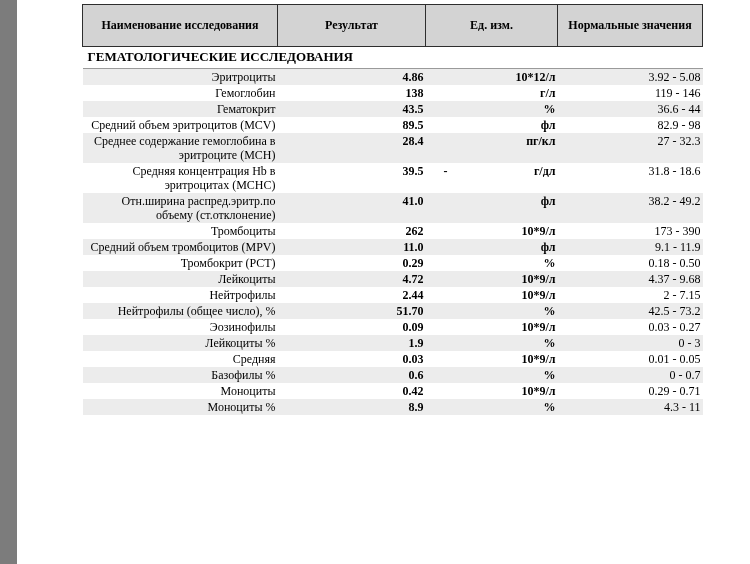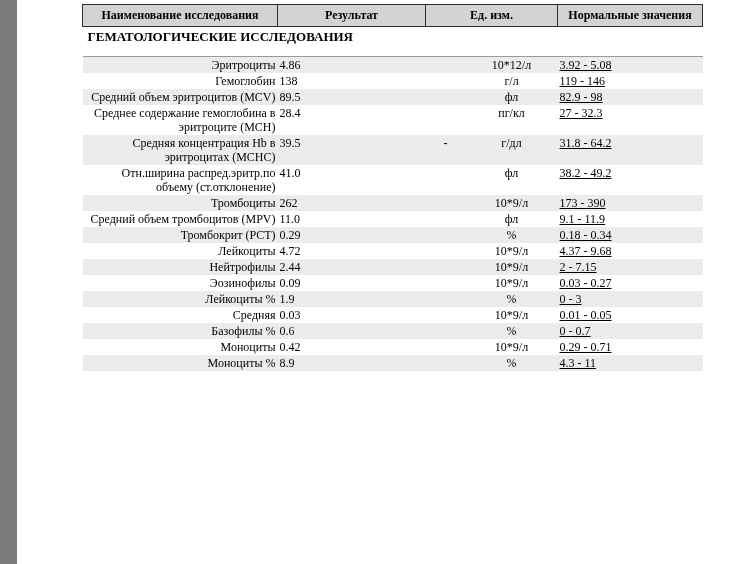--- a/index.html
+++ b/index.html
@@ -24,40 +24,40 @@
   col.c-result { width:148px; }
   col.c-flag   { width:40px; }
   col.c-units  { width:92px; }
   col.c-range  { width:145px; }
 
   thead th.hdr {
     background:#d3d3d3;
     border:1px solid #2e2e2e;
     box-shadow:0 0 0 1px #b8b8b8;
     font-weight:bold; font-size:12px;
-    height:15px; padding:3px 2px;
+    height:15px; padding:13px 2px;
     text-align:center; white-space:nowrap; overflow:hidden;margin-left:34px;
   }
   tr.section-row td {
     font-weight:bold; font-size:13px;
-    padding:2px 0 11px 5px;
+    padding:2px 0 3px 5px;
     border-bottom:1px solid #9a9a9a;
     background:#fff; text-align:left;
   }
   tbody.data tr:nth-child(odd) { background:#ececec; }
   tbody.data tr:nth-child(even) { background:#ffffff; }
   tbody.data td {
     padding:1px 2px; vertical-align:top; line-height:14px;
     font-size:12px;
   }
   td.name   { text-align:right; padding-left:5px; }
-  td.result { text-align:left; font-weight:normal; }
+  td.result { text-align:right; font-weight:bold; }
   td.flag   { text-align:center; font-weight:bold; }
-  td.units  { text-align:center; padding-left:14px; }
-  td.range  { text-align:left;text-decoration:underline; }
+  td.units  { text-align:right; padding-left:14px;font-weight:bold; }
+  td.range  { text-align:right; }
 </style>
 </head>
 <body>
 
 <div class="gutter"></div>
 
 <div class="doc">
   <table class="results">
     <colgroup>
       <col class="c-name">
@@ -86,39 +86,46 @@
     <td class="range">3.92 - 5.08</td>
   </tr>
         <tr>
     <td class="name">Гемоглобин</td>
     <td class="result">138</td>
     <td class="flag"></td>
     <td class="units">г/л</td>
     <td class="range">119 - 146</td>
   </tr>
         <tr>
+    <td class="name">Гематокрит</td>
+    <td class="result">43.5</td>
+    <td class="flag"></td>
+    <td class="units">%</td>
+    <td class="range">36.6 - 44</td>
+  </tr>
+        <tr>
     <td class="name">Средний объем эритроцитов (MCV)</td>
     <td class="result">89.5</td>
     <td class="flag"></td>
     <td class="units">фл</td>
     <td class="range">82.9 - 98</td>
   </tr>
         <tr>
     <td class="name">Среднее содержание гемоглобина в эритроците (MCH)</td>
     <td class="result">28.4</td>
     <td class="flag"></td>
     <td class="units">пг/кл</td>
     <td class="range">27 - 32.3</td>
   </tr>
         <tr>
     <td class="name">Средняя концентрация Hb в эритроцитах (MCHC)</td>
     <td class="result">39.5</td>
     <td class="flag">-</td>
     <td class="units">г/дл</td>
-    <td class="range">31.8 - 64.2</td>
+    <td class="range">31.8 - 18.6</td>
   </tr>
         <tr>
     <td class="name">Отн.ширина распред.эритр.по объему (ст.отклонение)</td>
     <td class="result">41.0</td>
     <td class="flag"></td>
     <td class="units">фл</td>
     <td class="range">38.2 - 49.2</td>
   </tr>
         <tr>
     <td class="name">Тромбоциты</td>
@@ -132,35 +139,42 @@
     <td class="result">11.0</td>
     <td class="flag"></td>
     <td class="units">фл</td>
     <td class="range">9.1 - 11.9</td>
   </tr>
         <tr>
     <td class="name">Тромбокрит (PCT)</td>
     <td class="result">0.29</td>
     <td class="flag"></td>
     <td class="units">%</td>
-    <td class="range">0.18 - 0.34</td>
+    <td class="range">0.18 - 0.50</td>
   </tr>
         <tr>
     <td class="name">Лейкоциты</td>
     <td class="result">4.72</td>
     <td class="flag"></td>
     <td class="units">10*9/л</td>
     <td class="range">4.37 - 9.68</td>
   </tr>
         <tr>
     <td class="name">Нейтрофилы</td>
     <td class="result">2.44</td>
     <td class="flag"></td>
     <td class="units">10*9/л</td>
     <td class="range">2 - 7.15</td>
+  </tr>
+        <tr>
+    <td class="name">Нейтрофилы (общее число), %</td>
+    <td class="result">51.70</td>
+    <td class="flag"></td>
+    <td class="units">%</td>
+    <td class="range">42.5 - 73.2</td>
   </tr>
         <tr>
     <td class="name">Эозинофилы</td>
     <td class="result">0.09</td>
     <td class="flag"></td>
     <td class="units">10*9/л</td>
     <td class="range">0.03 - 0.27</td>
   </tr>
         <tr>
     <td class="name">Лейкоциты %</td>

